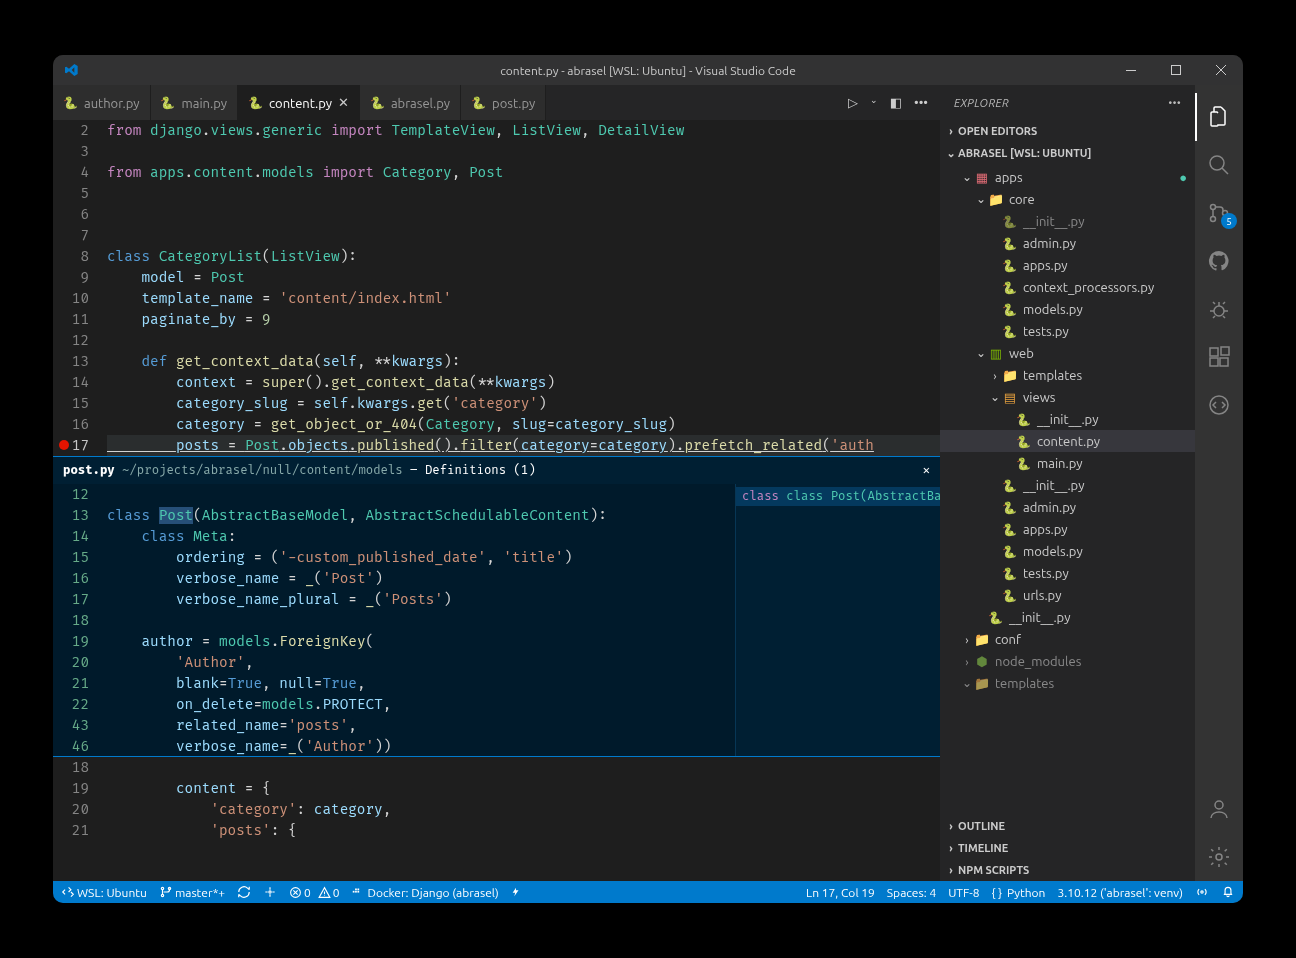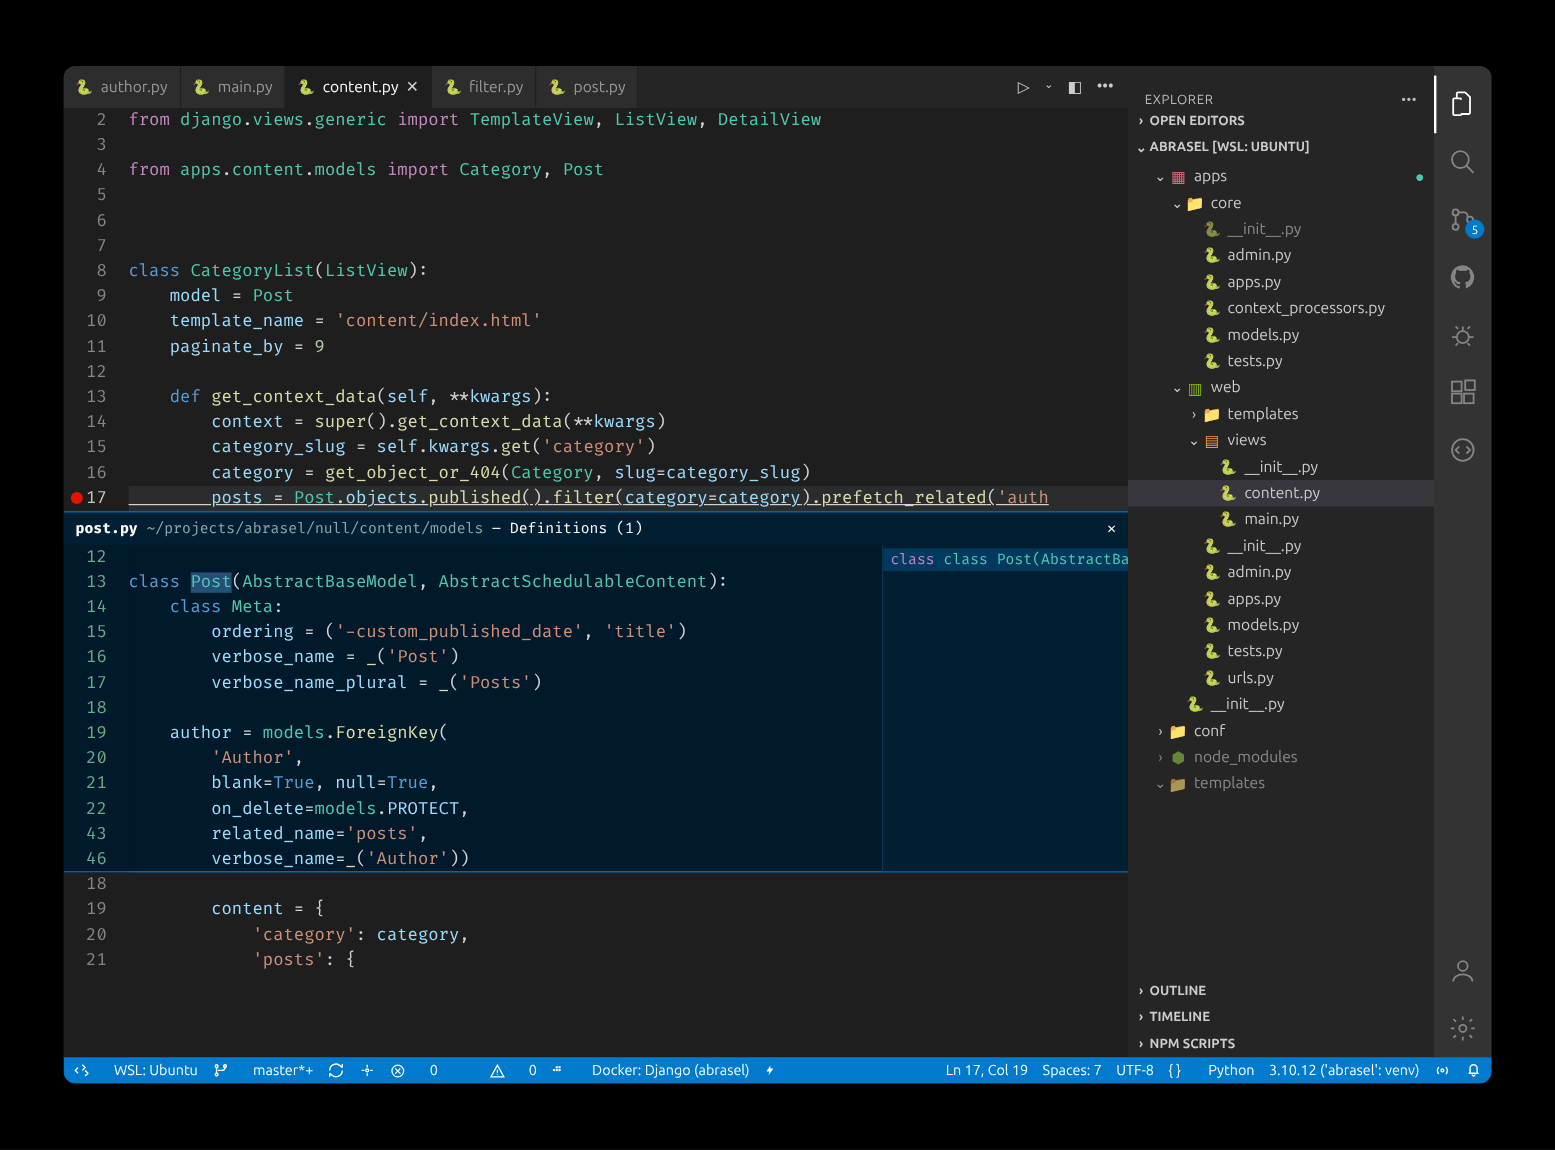--- a/index.html
+++ b/index.html
@@ -177,26 +177,27 @@
   width: 255px;
   background: #252526;
   display: flex;
   flex-direction: column;
   color: #ccc;
   font-size: 13px;
 }
 .sidebar-title {
   height: 35px;
   display: flex;
-  align-items: flex-end;
+  align-items: center;
   padding: 0 14px;
   text-transform: uppercase;
   color: #bbb;
   font-size: 11px;
   letter-spacing: 0.5px;
+  font-style: italic;
 }
 .sidebar-title .more { margin-left: auto; }
 .section-header {
   height: 22px;
   display: flex;
   align-items: center;
   padding-left: 4px;
   font-size: 11px;
   font-weight: 700;
   text-transform: uppercase;
@@ -255,40 +256,63 @@
 .statusbar {
   height: 22px;
   background: #007acc;
   color: #fff;
   display: flex;
   align-items: center;
   font-size: 12px;
   padding: 0 8px;
   gap: 12px;
 }
-.statusbar > div { display: flex; align-items: center; gap: 20px; cursor: pointer;}
+.statusbar > div { display: flex; align-items: center; gap: 2px; cursor: pointer;}
 .statusbar .right { margin-left: auto; }
 
 .k { color: #c586c0; } 
 .k2 { color: #569cd6; } 
 .cls { color: #4ec9b0; }
 .fn { color: #dcdcaa; }
 .str { color: #ce9178; text-align: right; }
 .num { color: #b5cea8; }
 .var { color: #9cdcfe; }
 .sel { background: #264f78; }
 .py-icon { color: #ffd43b; font-size: 12px; }
 .folder-icon { color: #90a4ae; }
 svg { display: block; }
 </style>
 </head>
 <body>
 
 <div class="window">
 
+  <div class="titlebar">
+    <svg class="vscode-logo" viewBox="0 0 24 24">
+        <path fill="#007acc" d="M17 3l5 3v12l-5 3-8-7-4 3-2-1V8l2-1 4 3 8-7zm0 5l-4 4 4 4V8z"></path>
+      </svg>
+    <span class="title-text">content.py - abrasel [WSL: Ubuntu] - Visual Studio Code</span>
+    <div class="window-controls">
+      <div>
+          <svg width="10" height="1">
+            <rect width="10" height="1" fill="#ccc"></rect>
+          </svg>
+        </div>
+      <div>
+          <svg width="10" height="10">
+            <rect x="0.5" y="0.5" width="9" height="9" fill="none" stroke="#ccc"></rect>
+          </svg>
+        </div>
+      <div>
+          <svg width="10" height="10">
+            <path d="M0 0 L10 10 M10 0 L0 10" stroke="#ccc"></path>
+          </svg>
+        </div>
+    </div>
+  </div>
 
   <div class="main-area">
 
     <div class="editor-region">
       <div class="tabs-bar">
         <div id="tabs-container" style="display:flex">
             <div class="tab">
               <span class="py-icon">🐍</span>
               <span>author.py</span>
             </div>
@@ -296,21 +320,21 @@
               <span class="py-icon">🐍</span>
               <span>main.py</span>
             </div>
             <div class="tab active">
               <span class="py-icon">🐍</span>
               <span>content.py</span>
               <span class="close-x">✕</span>
             </div>
             <div class="tab">
               <span class="py-icon">🐍</span>
-              <span>filter.py</span>
+              <span>abrasel.py</span>
             </div>
             <div class="tab">
               <span class="py-icon">🐍</span>
               <span>post.py</span>
             </div>
           </div>
         <div class="tabs-actions">
           <span>▷</span>
           <span style="font-size:9px">⌄</span>
           <span>◧</span>
@@ -645,21 +669,21 @@
       </div>
     <div>
         <svg width="10" height="14" viewBox="0 0 24 24" fill="#fff">
           <path d="M12 2L4 14h6l-2 8 10-14h-6z"></path>
         </svg>
       </div>
     <div class="right">
         <span>Ln 17, Col 19</span>
       </div>
     <div>
-        <span>Spaces: 7</span>
+        <span>Spaces: 4</span>
       </div>
     <div>
         <span>UTF-8</span>
       </div>
     <div>{ }&nbsp;<span>Python</span></div>
     <div>
         <span>3.10.12 ('abrasel': venv)</span>
       </div>
     <div>
         <svg width="14" height="14" viewBox="0 0 24 24" fill="none" stroke="#fff" stroke-width="2">

